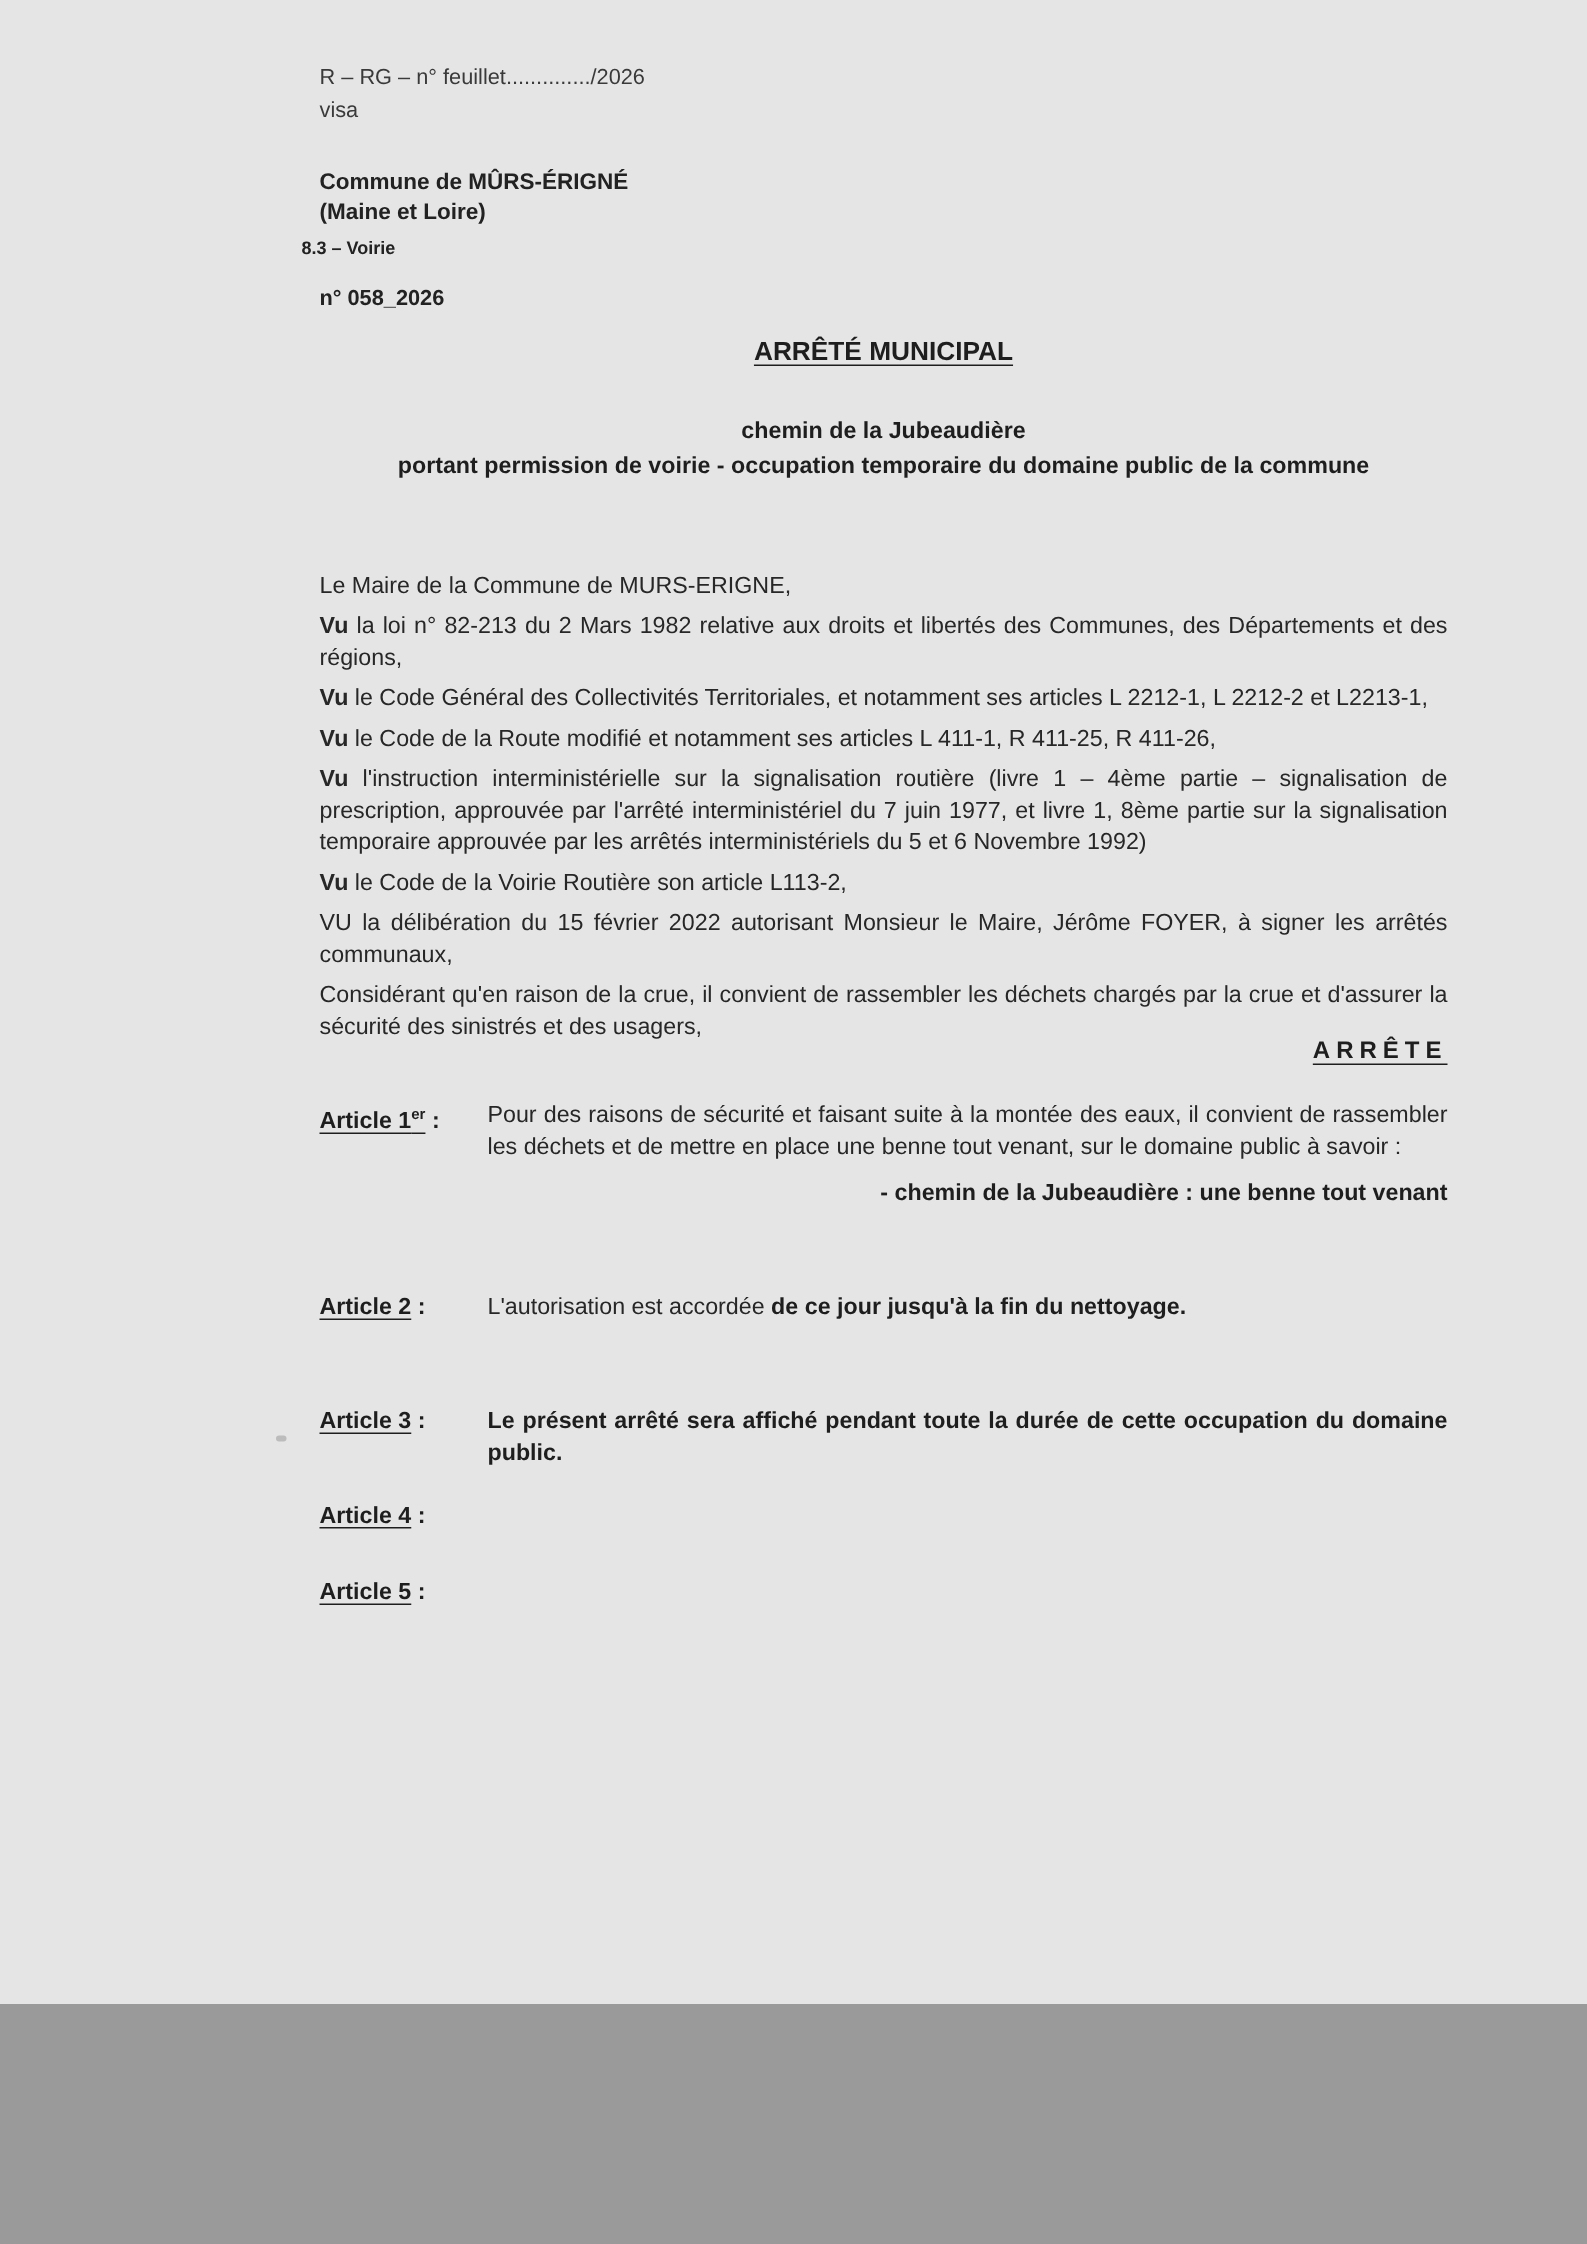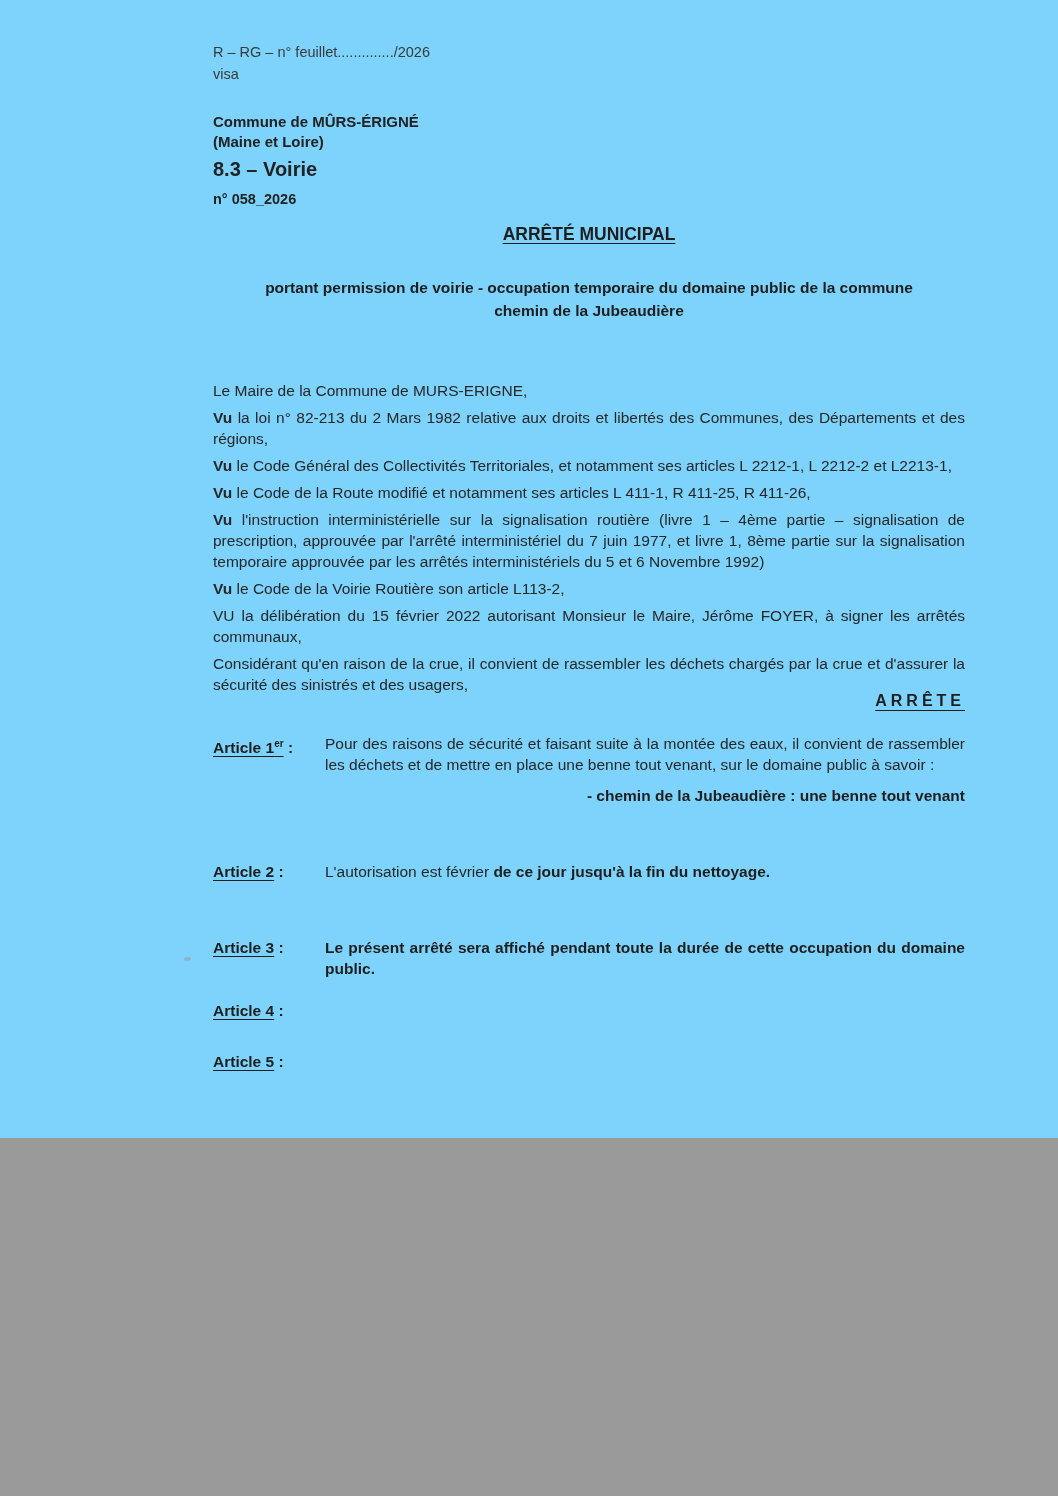--- a/index.html
+++ b/index.html
@@ -1,30 +1,30 @@
 <!DOCTYPE html>
 <html lang="fr"><head>
 <meta charset="utf-8">
 <style>
   html,body{margin:0;padding:0;background:#9a9a9a;}
   .page{
     position:relative;
-    width:1058px;height:1138px;
+    width:1058px;height:1336px;
     margin:0 auto;
-    background:#7dd3fc;
+    background:#e5e5e5;
     font-family:"Liberation Sans", sans-serif;
     color:#272727;
     overflow:hidden;
   }
   .abs{position:absolute;}
   
   .ref-line{top:44px;left:213px;font-size:14.5px;color:#3a3a3a;}
   .visa{top:66px;left:213px;font-size:14.5px;color:#3a3a3a;}
   .commune{top:112px;left:213px;font-size:15px;font-weight:bold;line-height:20px;color:#222;}
-  .section{top:158px;left:213px;font-size:20px;font-weight:bold;color:#222;}
+  .section{top:158px;left:201px;font-size:12px;font-weight:bold;color:#222;}
   .numero{top:191px;left:213px;font-size:14.5px;font-weight:bold;color:#222;}
   
   .title-wrap{top:224px;left:213px;width:752px;text-align:center;}
   .title{
     font-size:17.5px;font-weight:bold;color:#1e1e1e;
     text-decoration:underline;text-underline-offset:3px;
   }
   .subtitle-wrap{top:276px;left:213px;width:752px;text-align:center;
     font-size:15.5px;font-weight:bold;line-height:23px;color:#1e1e1e;}
   
@@ -70,22 +70,22 @@
     <div>Commune de MÛRS-ÉRIGNÉ</div>
     <div>(Maine et Loire)</div>
   </div>
   <div class="abs section">8.3 – Voirie</div>
   <div class="abs numero">n° 058_2026</div>
 
   <div class="abs title-wrap">
     <span class="title">ARRÊTÉ MUNICIPAL</span>
   </div>
   <div class="abs subtitle-wrap">
+    <div>chemin de la Jubeaudière</div>
     <div>portant permission de voirie - occupation temporaire du domaine public de la commune</div>
-    <div>chemin de la Jubeaudière</div>
   </div>
 
   <div class="abs preamble">
     <p><b></b><span>Le Maire de la Commune de MURS-ERIGNE,</span></p>
     <p><b>Vu</b><span> la loi n° 82-213 du 2 Mars 1982 relative aux droits et libertés des Communes, des Départements et des régions,</span></p>
     <p><b>Vu</b><span> le Code Général des Collectivités Territoriales, et notamment ses articles L 2212-1, L 2212-2 et L2213-1,</span></p>
     <p><b>Vu</b><span> le Code de la Route modifié et notamment ses articles L 411-1, R 411-25, R 411-26,</span></p>
     <p><b>Vu</b><span> l'instruction interministérielle sur la signalisation routière (livre 1 – 4ème partie – signalisation de prescription, approuvée par l'arrêté interministériel du 7 juin 1977, et livre 1, 8ème partie sur la signalisation temporaire approuvée par les arrêtés interministériels du 5 et 6 Novembre 1992)</span></p>
     <p><b>Vu</b><span> le Code de la Voirie Routière son article L113-2,</span></p>
     <p><b></b><span>VU la délibération du 15 février 2022 autorisant Monsieur le Maire, Jérôme FOYER, à signer les arrêtés communaux,</span></p>
@@ -102,21 +102,21 @@
       <div class="article-label"><span class="ul"><span>Article 1</span><sup>er</sup></span><span> :</span></div>
       <div class="article-body">
         <p><span>Pour des raisons de sécurité et faisant suite à la montée des eaux, il convient de rassembler les déchets et de mettre en place une benne tout venant, sur le domaine public à savoir :</span><b></b></p>
         <p class="bullet">- chemin de la Jubeaudière : une benne tout venant</p>
       </div>
     </div>
 
     <div class="article">
       <div class="article-label"><span class="ul"><span>Article 2</span></span><span> :</span></div>
       <div class="article-body">
-        <p><span>L'autorisation est février </span><b>de ce jour jusqu'à la fin du nettoyage.</b></p>
+        <p><span>L'autorisation est accordée </span><b>de ce jour jusqu'à la fin du nettoyage.</b></p>
 
       </div>
     </div>
 
     <div class="article">
       <div class="article-label"><span class="ul"><span>Article 3</span></span><span> :</span></div>
       <div class="article-body">
         <p><span></span><b>Le présent arrêté sera affiché pendant toute la durée de cette occupation du domaine public.</b></p>
 
       </div>

